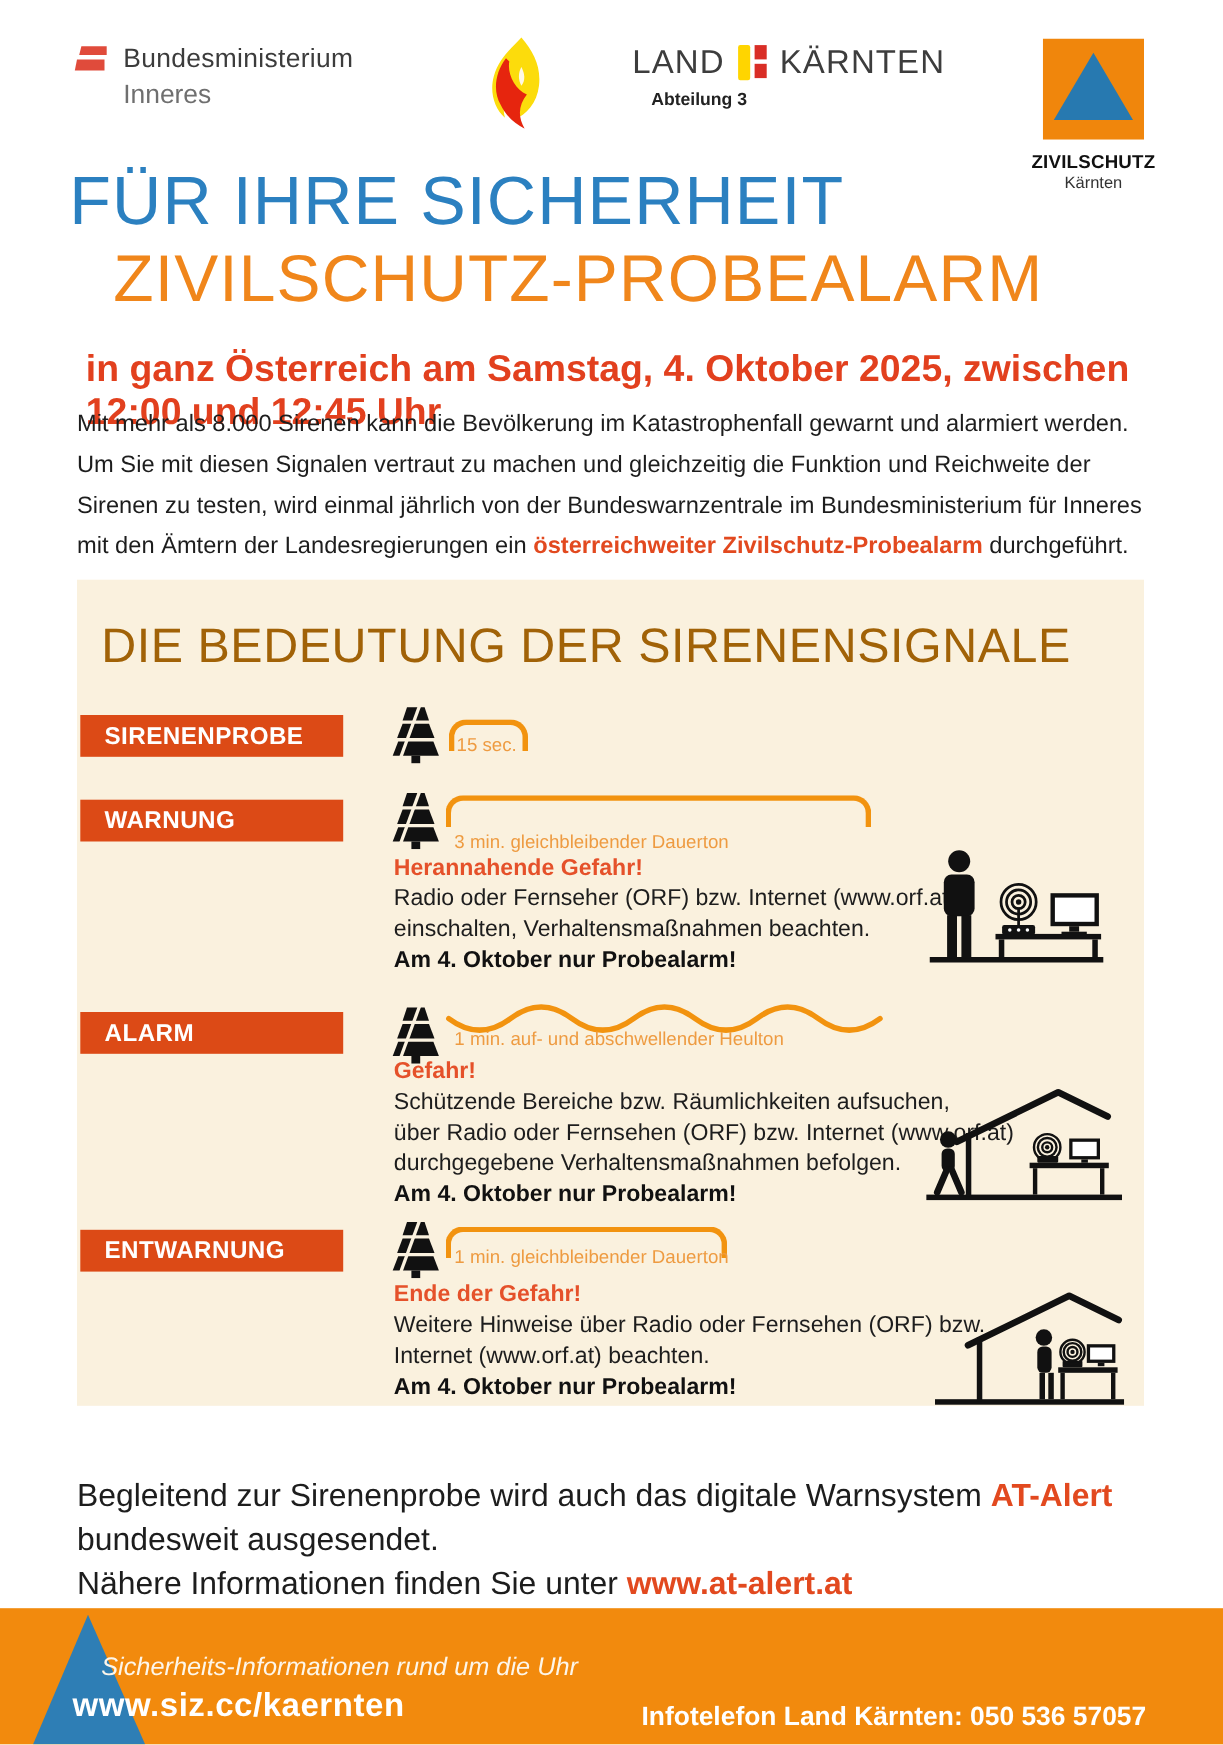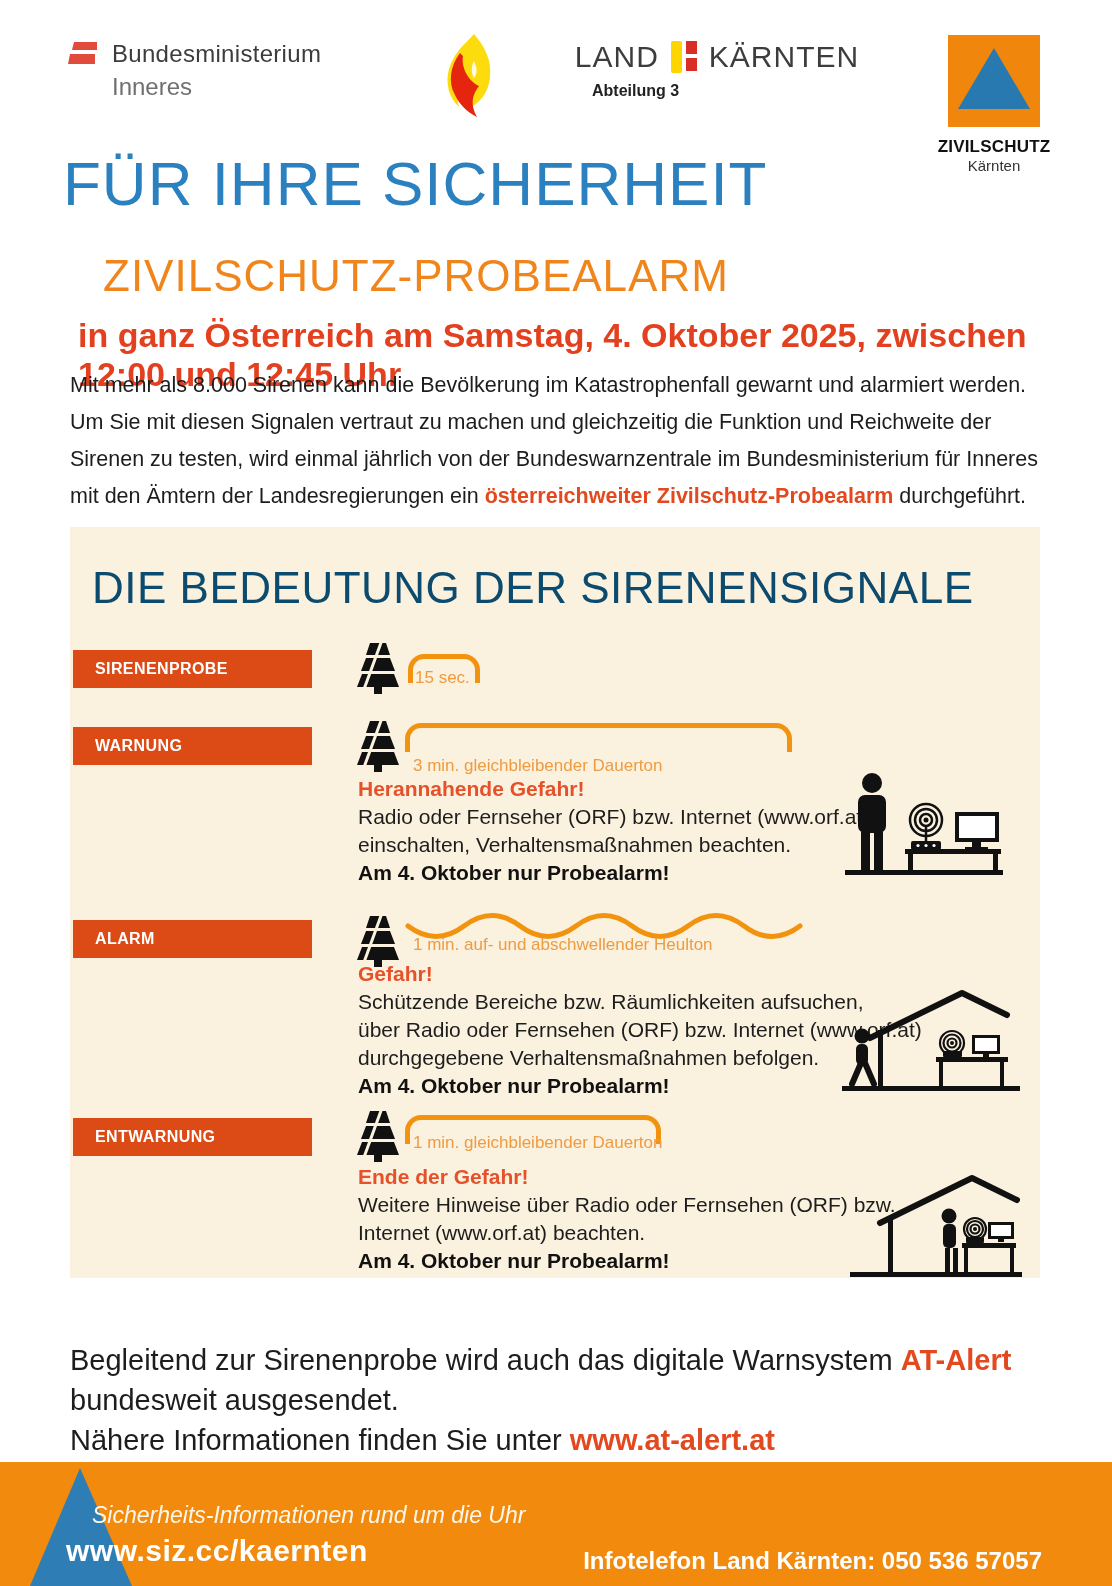--- a/index.html
+++ b/index.html
@@ -18,30 +18,30 @@
   .kicon .ybar { width:11px; height:32px; background:#ffd500; border-radius:2px; }
   .kicon .rcol { display:flex; flex-direction:column; gap:4px; }
   .kicon .rsq { width:11px; height:13px; background:#d92e26; }
   .abteilung { font-size:16px; font-weight:bold; color:#222; margin-top:8px; }
   .zslogo { position:absolute; left:936px; top:35px; width:116px; text-align:center; }
   .zslogo .cap1 { font-size:17px; font-weight:bold; color:#111; margin-top:6px; letter-spacing:0.2px; }
   .zslogo .cap2 { font-size:15px; color:#333; }
 
   
   .title1 { position:absolute; left:63px; top:148px; font-size:62px; color:#2b80c0; letter-spacing:1px; }
-  .title2 { position:absolute; left:103px; top:219px; font-size:44px; color:#f0861b; letter-spacing:1px;margin-top:32px; }
+  .title2 { position:absolute; left:103px; top:219px; font-size:60px; color:#f0861b; letter-spacing:1px; }
   .subtitle { position:absolute; left:78px; top:316px; font-size:34px; font-weight:bold; color:#e2401e; }
   .intro { position:absolute; left:70px; top:367px; width:978px; font-size:21.5px; line-height:37px; color:#1d1d1d; }
   .intro b { color:#e2491f;text-align:right; }
 
   
   .panel { position:absolute; left:70px; top:527px; width:970px; height:751px; background:#faf1de; }
-  .panel-heading { position:absolute; left:22px; top:36px; font-size:44px; color:#0c4a6e; letter-spacing:0.5px; }
+  .panel-heading { position:absolute; left:22px; top:36px; font-size:44px; color:#a16207; letter-spacing:0.5px; }
   .rowlabel { position:absolute; left:3px; width:239px; height:38px; background:#dc4a16; color:#fff;
-              font-weight:bold; font-size:16px; line-height:38px; padding-left:22px; letter-spacing:0.4px; }
+              font-weight:bold; font-size:22px; line-height:38px; padding-left:22px; letter-spacing:0.4px; }
   .siren { position:absolute; width:46px; height:52px; }
   .bracket { position:absolute; height:29px; border:5px solid #f2930f; border-bottom:none; border-radius:16px 16px 0 0; }
   .siglabel { position:absolute; font-size:17px; color:#ee9b41; white-space:nowrap; }
   .rowtext { position:absolute; font-size:21px; line-height:28px; color:#1d1d1d; white-space:nowrap; }
   .rowtext .headline { font-weight:bold; color:#e5512a; }
   .rowtext .emph { font-weight:bold; color:#111; }
   .picto { position:absolute; }
 
   
   .atalert { position:absolute; left:70px; top:1340px; font-size:29px; line-height:40px; color:#1d1d1d; }

